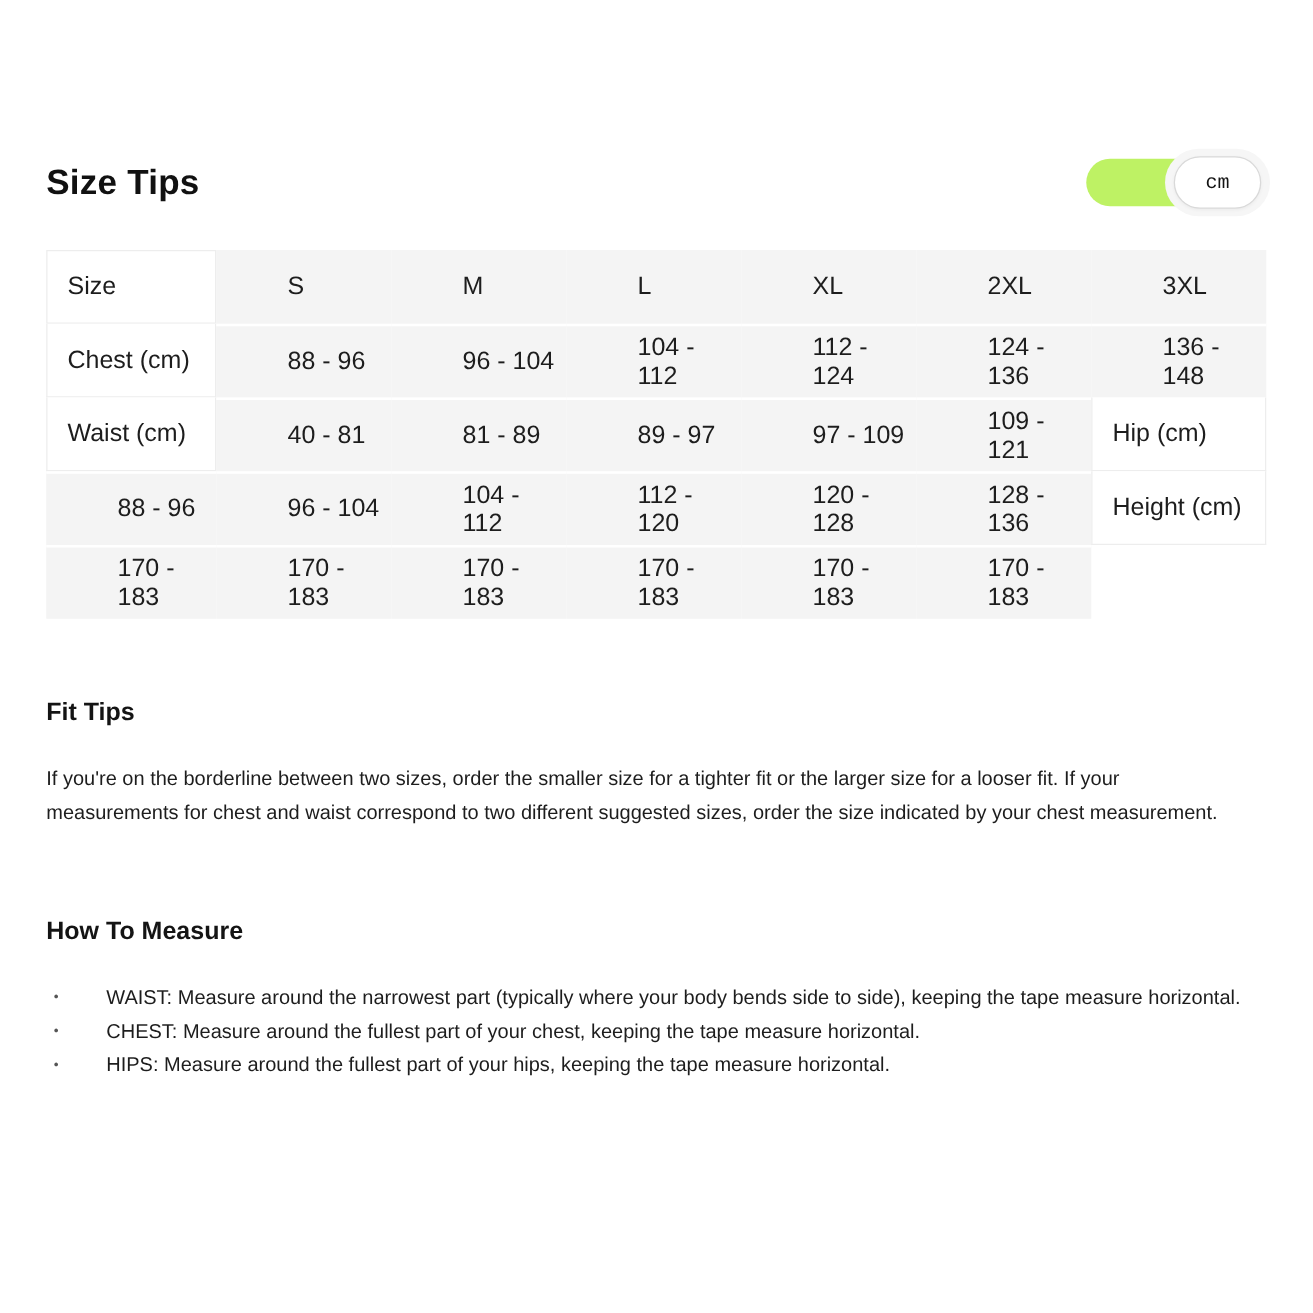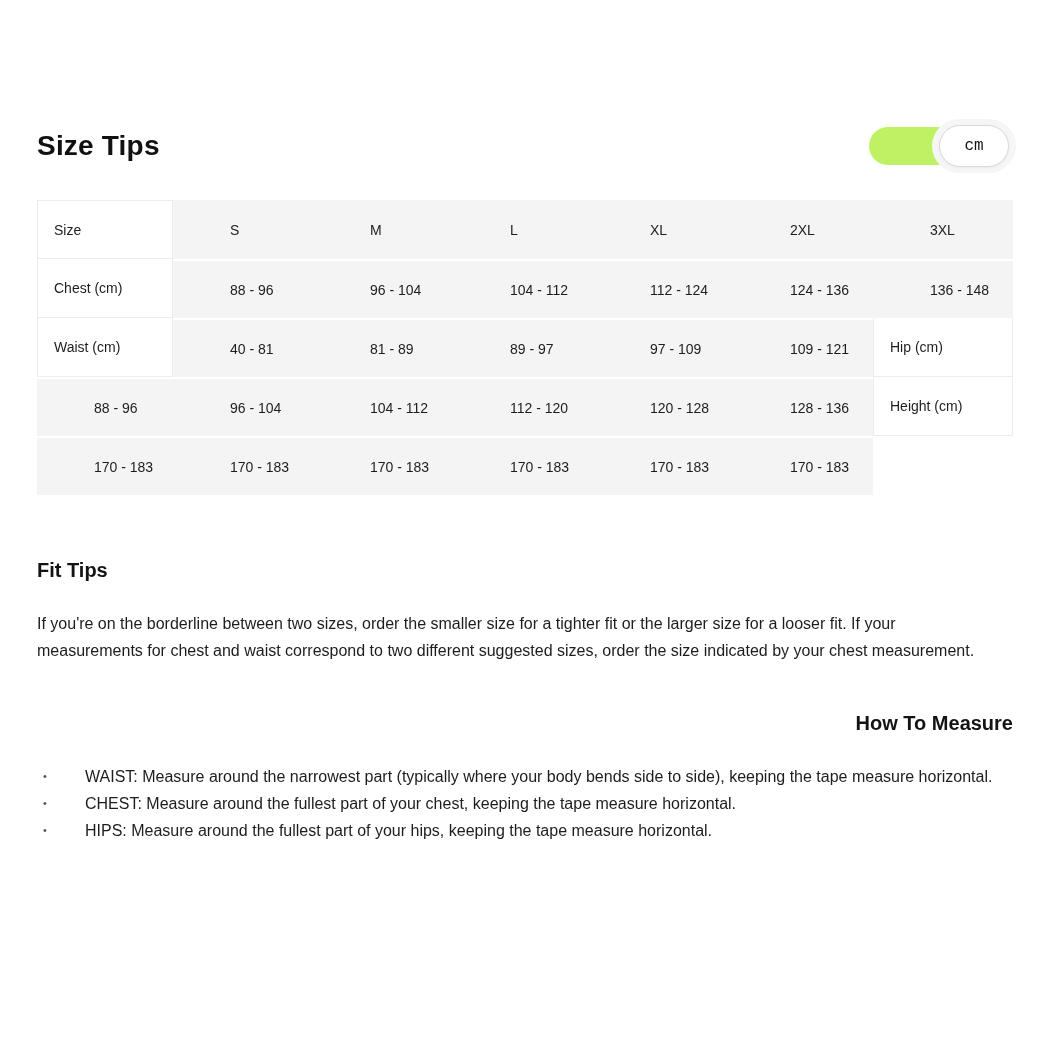--- a/index.html
+++ b/index.html
@@ -66,21 +66,21 @@
   .size-table {
     margin-top: 26px;
     display: grid;
     grid-template-columns: 136px repeat(6, 140px);
     grid-auto-rows: 59px;
     width: 976px;
   }
   .cell {
     display: flex;
     align-items: center;
-    font-size: 14px;
+    font-size: 20px;
     color: #1d1d1d;
   }
   .cell.rowhead {
     background: #ffffff;
     border-left: 1px solid #ededed;
     border-right: 1px solid #ededed;
     border-bottom: 1px solid #ededed;
     padding-left: 16px;
   }
   .cell.rowhead.first { border-top: 1px solid #ededed; }
@@ -97,21 +97,21 @@
     color: #141414;
   }
   .fit-tips-heading { margin-top: 64px; }
   .fit-tips-body {
     margin-top: 28px;
     font-size: 16px;
     line-height: 27px;
     color: #1d1d1d;
     max-width: 968px;
   }
-  .how-to-heading { margin-top: 48px; text-align: right; }
+  .how-to-heading { margin-top: 70px; }
   .measure-list {
     margin-top: 28px;
     list-style: none;
     max-width: 968px;
   }
   .measure-list li {
     position: relative;
     padding-left: 48px;
     font-size: 16px;
     line-height: 27px;

